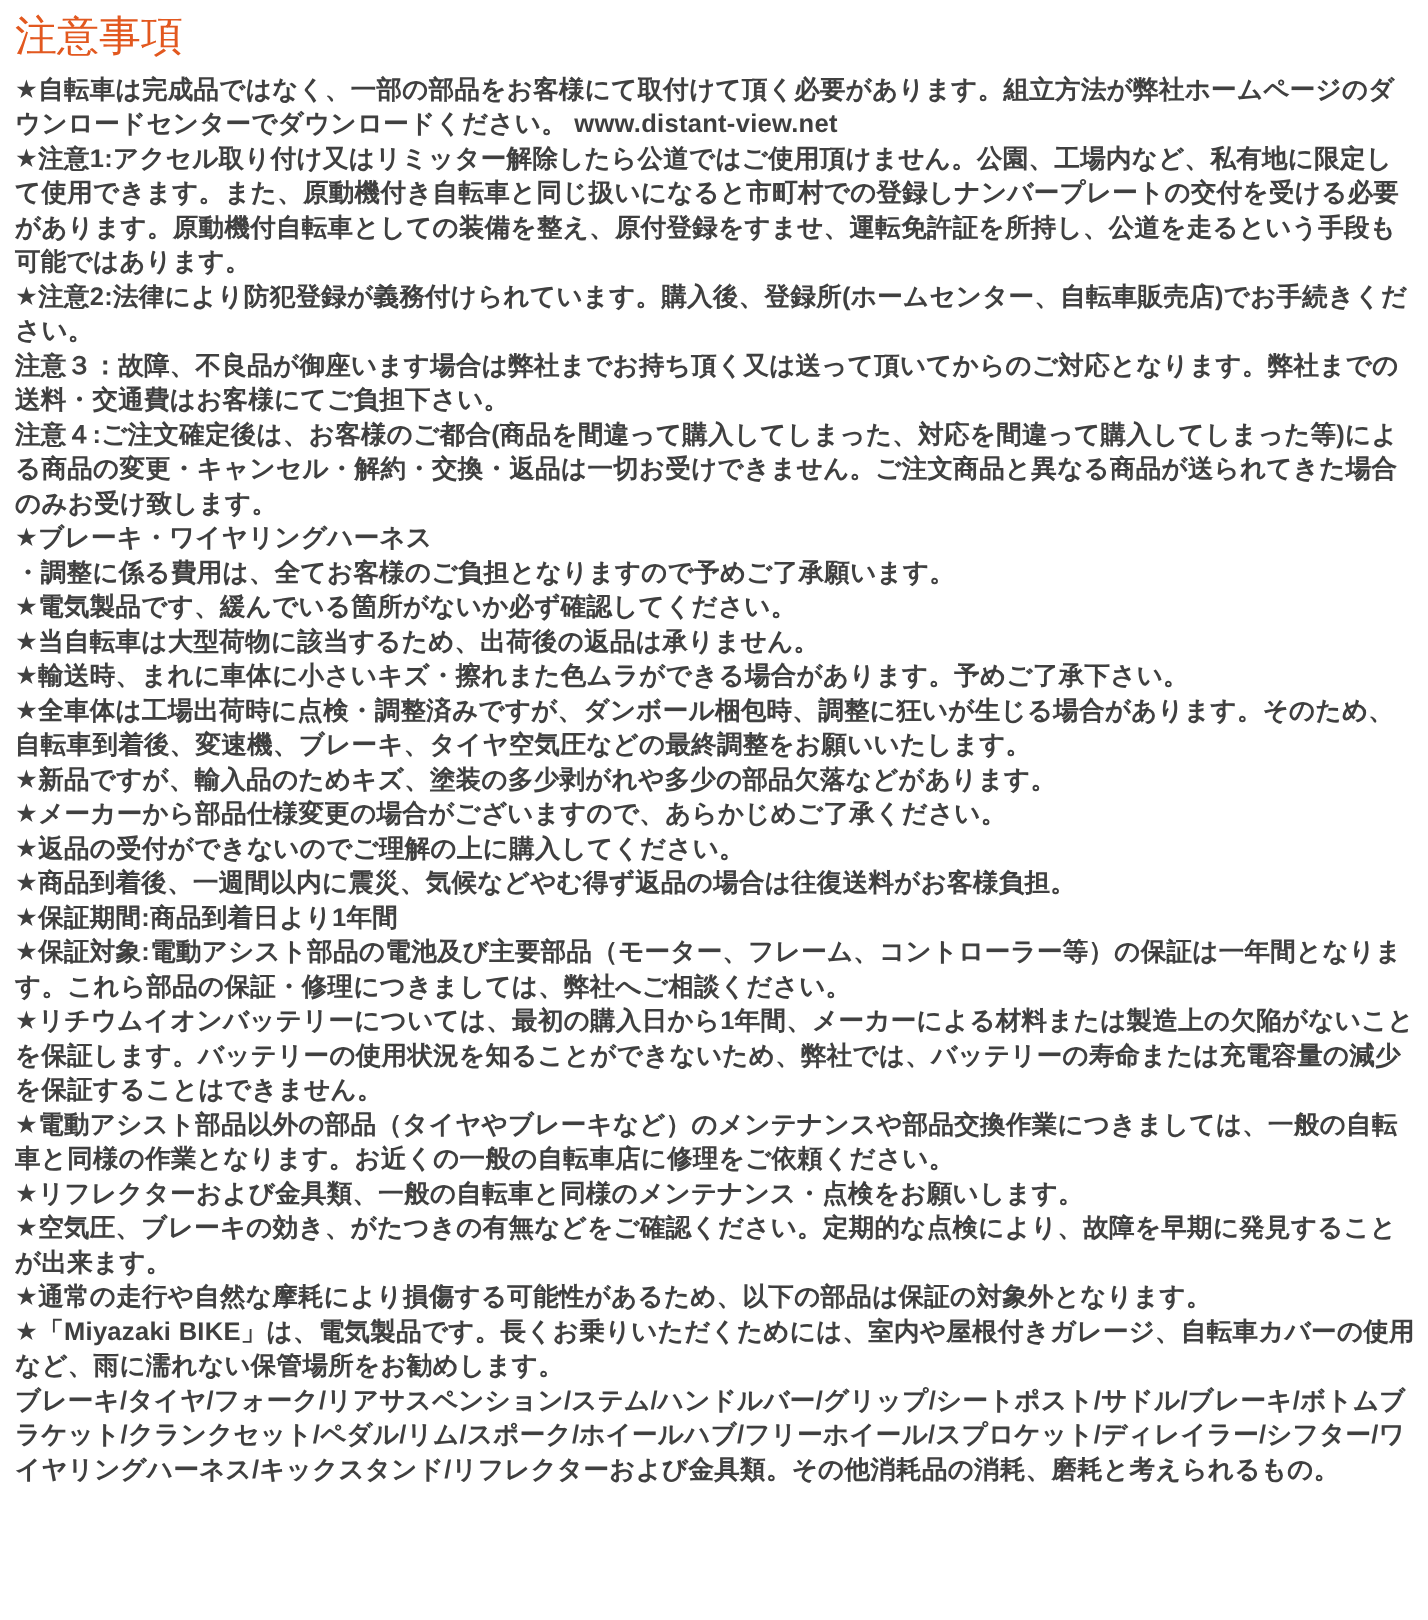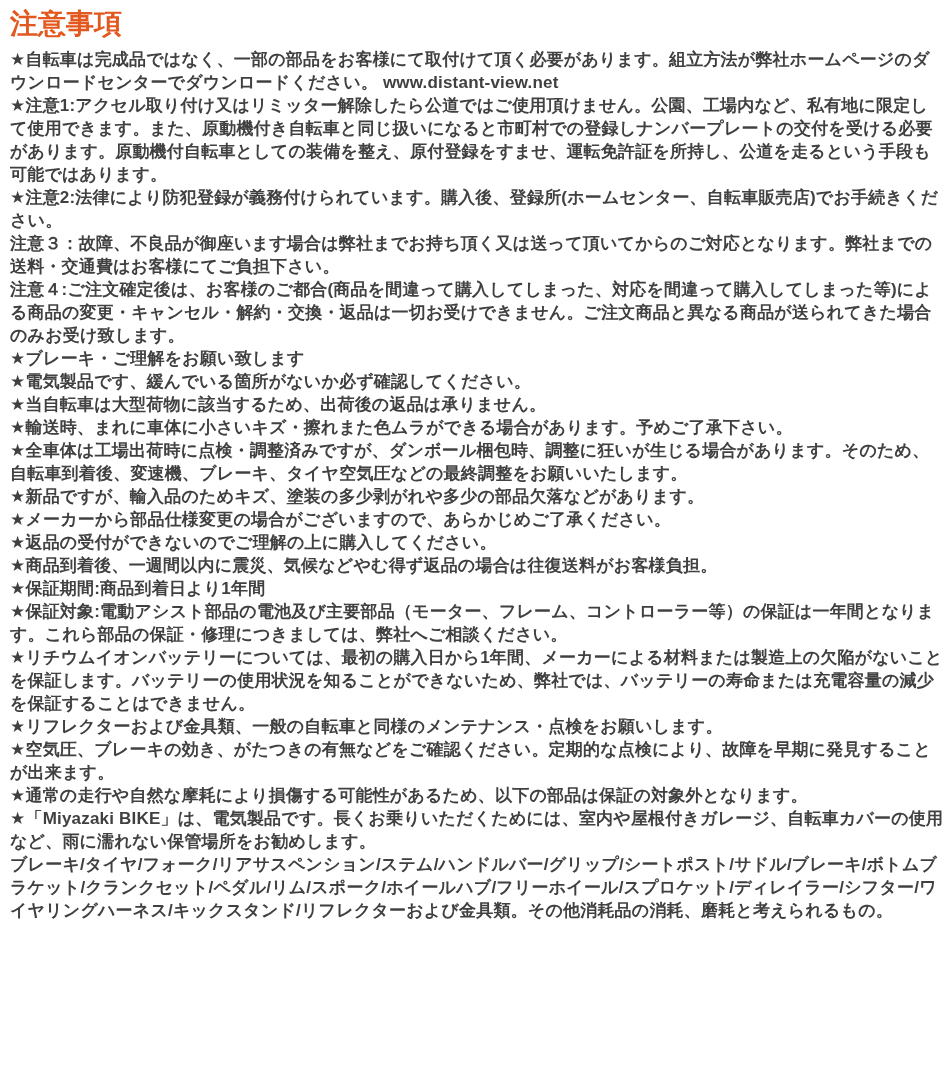--- a/index.html
+++ b/index.html
@@ -12,21 +12,21 @@
     font-family: "Liberation Sans", "DejaVu Sans", sans-serif;
   }
   .page {
     box-sizing: border-box;
     width: 952px;
     padding: 2px 8px 0 10px;
   }
   .title {
     color: #e2581f;
     font-size: 28px;
-    font-weight: 700;
+    font-weight: 400;
     line-height: 1.25;
     margin: 4px 0 7px 0;
   }
   .body {
     color: #404040;
     font-size: 17px;
     line-height: 23px;
     letter-spacing: 0.2px;
   }
   .body p.para {
@@ -41,31 +41,33 @@
 <body>
 
 <div class="page">
   <h1 class="title">注意事項</h1>
   <div class="body">
       <p class="para">★自転車は完成品ではなく、一部の部品をお客様にて取付けて頂く必要があります。組立方法が弊社ホームページのダウンロードセンターでダウンロードください。 www.distant-view.net</p>
       <p class="para">★注意1:アクセル取り付け又はリミッター解除したら公道ではご使用頂けません。公園、工場内など、私有地に限定して使用できます。また、原動機付き自転車と同じ扱いになると市町村での登録しナンバープレートの交付を受ける必要があります。原動機付自転車としての装備を整え、原付登録をすませ、運転免許証を所持し、公道を走るという手段も可能ではあります。</p>
       <p class="para">★注意2:法律により防犯登録が義務付けられています。購入後、登録所(ホームセンター、自転車販売店)でお手続きください。</p>
       <p class="para">注意３：故障、不良品が御座います場合は弊社までお持ち頂く又は送って頂いてからのご対応となります。弊社までの送料・交通費はお客様にてご負担下さい。</p>
       <p class="para">注意４:ご注文確定後は、お客様のご都合(商品を間違って購入してしまった、対応を間違って購入してしまった等)による商品の変更・キャンセル・解約・交換・返品は一切お受けできません。ご注文商品と異なる商品が送られてきた場合のみお受け致します。</p>
-      <p class="para">★ブレーキ・ご理解をお願い致します</p>
+      <p class="para">★ブレーキ・ワイヤリングハーネス</p>
+      <p class="para">・調整に係る費用は、全てお客様のご負担となりますので予めご了承願います。</p>
       <p class="para">★電気製品です、緩んでいる箇所がないか必ず確認してください。</p>
       <p class="para">★当自転車は大型荷物に該当するため、出荷後の返品は承りません。</p>
       <p class="para">★輸送時、まれに車体に小さいキズ・擦れまた色ムラができる場合があります。予めご了承下さい。</p>
       <p class="para">★全車体は工場出荷時に点検・調整済みですが、ダンボール梱包時、調整に狂いが生じる場合があります。そのため、自転車到着後、変速機、ブレーキ、タイヤ空気圧などの最終調整をお願いいたします。</p>
       <p class="para">★新品ですが、輸入品のためキズ、塗装の多少剥がれや多少の部品欠落などがあります。</p>
       <p class="para">★メーカーから部品仕様変更の場合がございますので、あらかじめご了承ください。</p>
       <p class="para">★返品の受付ができないのでご理解の上に購入してください。</p>
       <p class="para">★商品到着後、一週間以内に震災、気候などやむ得ず返品の場合は往復送料がお客様負担。</p>
       <p class="para">★保証期間:商品到着日より1年間</p>
       <p class="para">★保証対象:電動アシスト部品の電池及び主要部品（モーター、フレーム、コントローラー等）の保証は一年間となります。これら部品の保証・修理につきましては、弊社へご相談ください。</p>
       <p class="para">★リチウムイオンバッテリーについては、最初の購入日から1年間、メーカーによる材料または製造上の欠陥がないことを保証します。バッテリーの使用状況を知ることができないため、弊社では、バッテリーの寿命または充電容量の減少を保証することはできません。</p>
+      <p class="para">★電動アシスト部品以外の部品（タイヤやブレーキなど）のメンテナンスや部品交換作業につきましては、一般の自転車と同様の作業となります。お近くの一般の自転車店に修理をご依頼ください。</p>
       <p class="para">★リフレクターおよび金具類、一般の自転車と同様のメンテナンス・点検をお願いします。</p>
       <p class="para">★空気圧、ブレーキの効き、がたつきの有無などをご確認ください。定期的な点検により、故障を早期に発見することが出来ます。</p>
       <p class="para">★通常の走行や自然な摩耗により損傷する可能性があるため、以下の部品は保証の対象外となります。</p>
       <p class="para">★「Miyazaki BIKE」は、電気製品です。長くお乗りいただくためには、室内や屋根付きガレージ、自転車カバーの使用など、雨に濡れない保管場所をお勧めします。</p>
       <p class="para">ブレーキ/タイヤ/フォーク/リアサスペンション/ステム/ハンドルバー/グリップ/シートポスト/サドル/ブレーキ/ボトムブラケット/クランクセット/ペダル/リム/スポーク/ホイールハブ/フリーホイール/スプロケット/ディレイラー/シフター/ワイヤリングハーネス/キックスタンド/リフレクターおよび金具類。その他消耗品の消耗、磨耗と考えられるもの。</p>
     </div>
 </div>
 
 </body></html>

